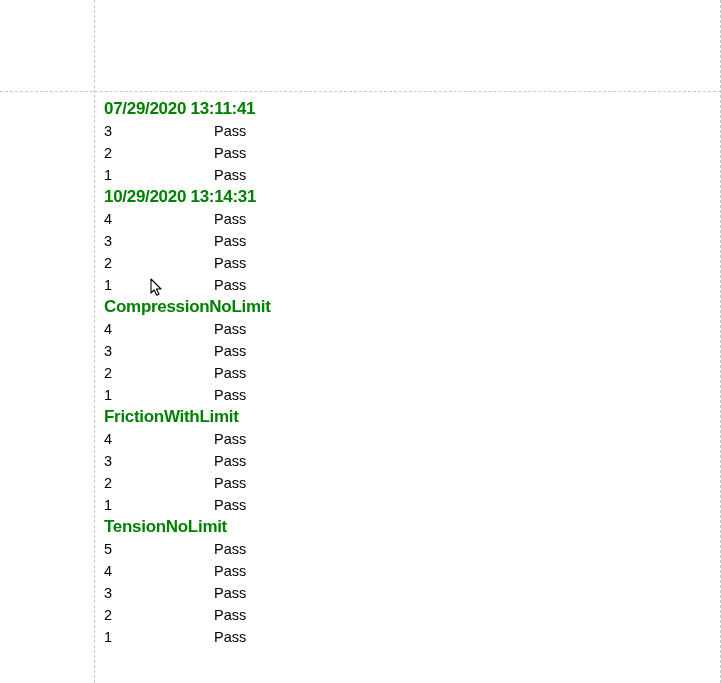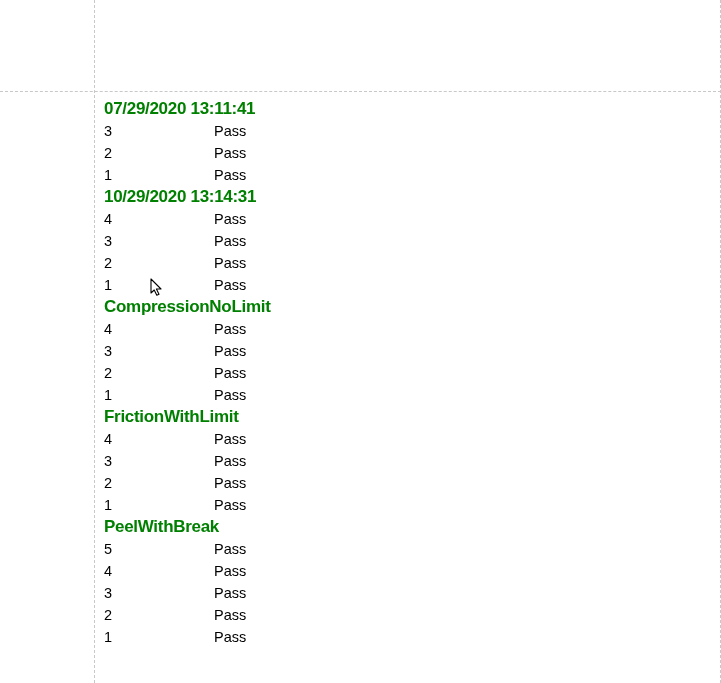--- a/index.html
+++ b/index.html
@@ -146,21 +146,21 @@
         <div class="col-status">Pass</div>
       </div>
       <div class="row">
         <div class="col-idx">2</div>
         <div class="col-status">Pass</div>
       </div>
       <div class="row">
         <div class="col-idx">1</div>
         <div class="col-status">Pass</div>
       </div>
-      <div class="group-header">PeelWithBreak</div>
+      <div class="group-header">TensionNoLimit</div>
       <div class="row">
         <div class="col-idx">5</div>
         <div class="col-status">Pass</div>
       </div>
       <div class="row">
         <div class="col-idx">4</div>
         <div class="col-status">Pass</div>
       </div>
       <div class="row">
         <div class="col-idx">3</div>

